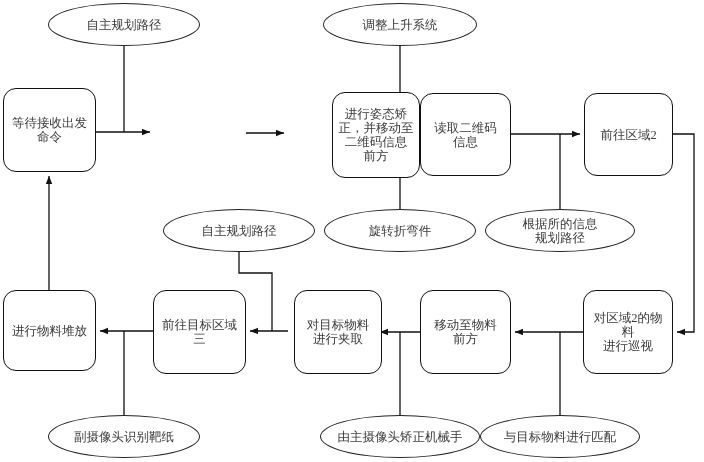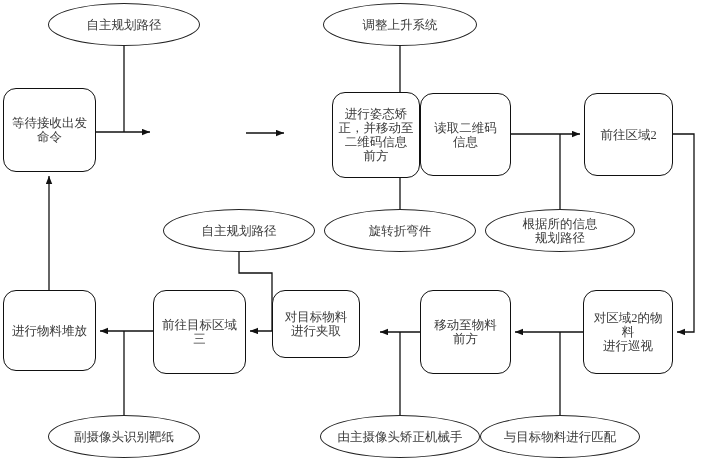--- a/index.html
+++ b/index.html
@@ -104,21 +104,21 @@
 
   <div class="node proc" style="left:3px;top:290px;width:93px;height:81px;">
     <span>进行物料堆放</span>
   </div>
 
   <div class="node proc" style="left:153px;top:290px;width:93px;height:84px;">
     <span>前往目标区域
 三</span>
   </div>
 
-  <div class="node proc" style="left:272px;top:290px;width:88px;height:68px;">
+  <div class="node proc" style="left:294px;top:290px;width:88px;height:84px;">
     <span>对目标物料
 进行夹取</span>
   </div>
 
   <div class="node proc" style="left:420px;top:290px;width:91px;height:84px;">
     <span>移动至物料
 前方</span>
   </div>
 
   <div class="node proc" style="left:583px;top:290px;width:90px;height:84px;">

